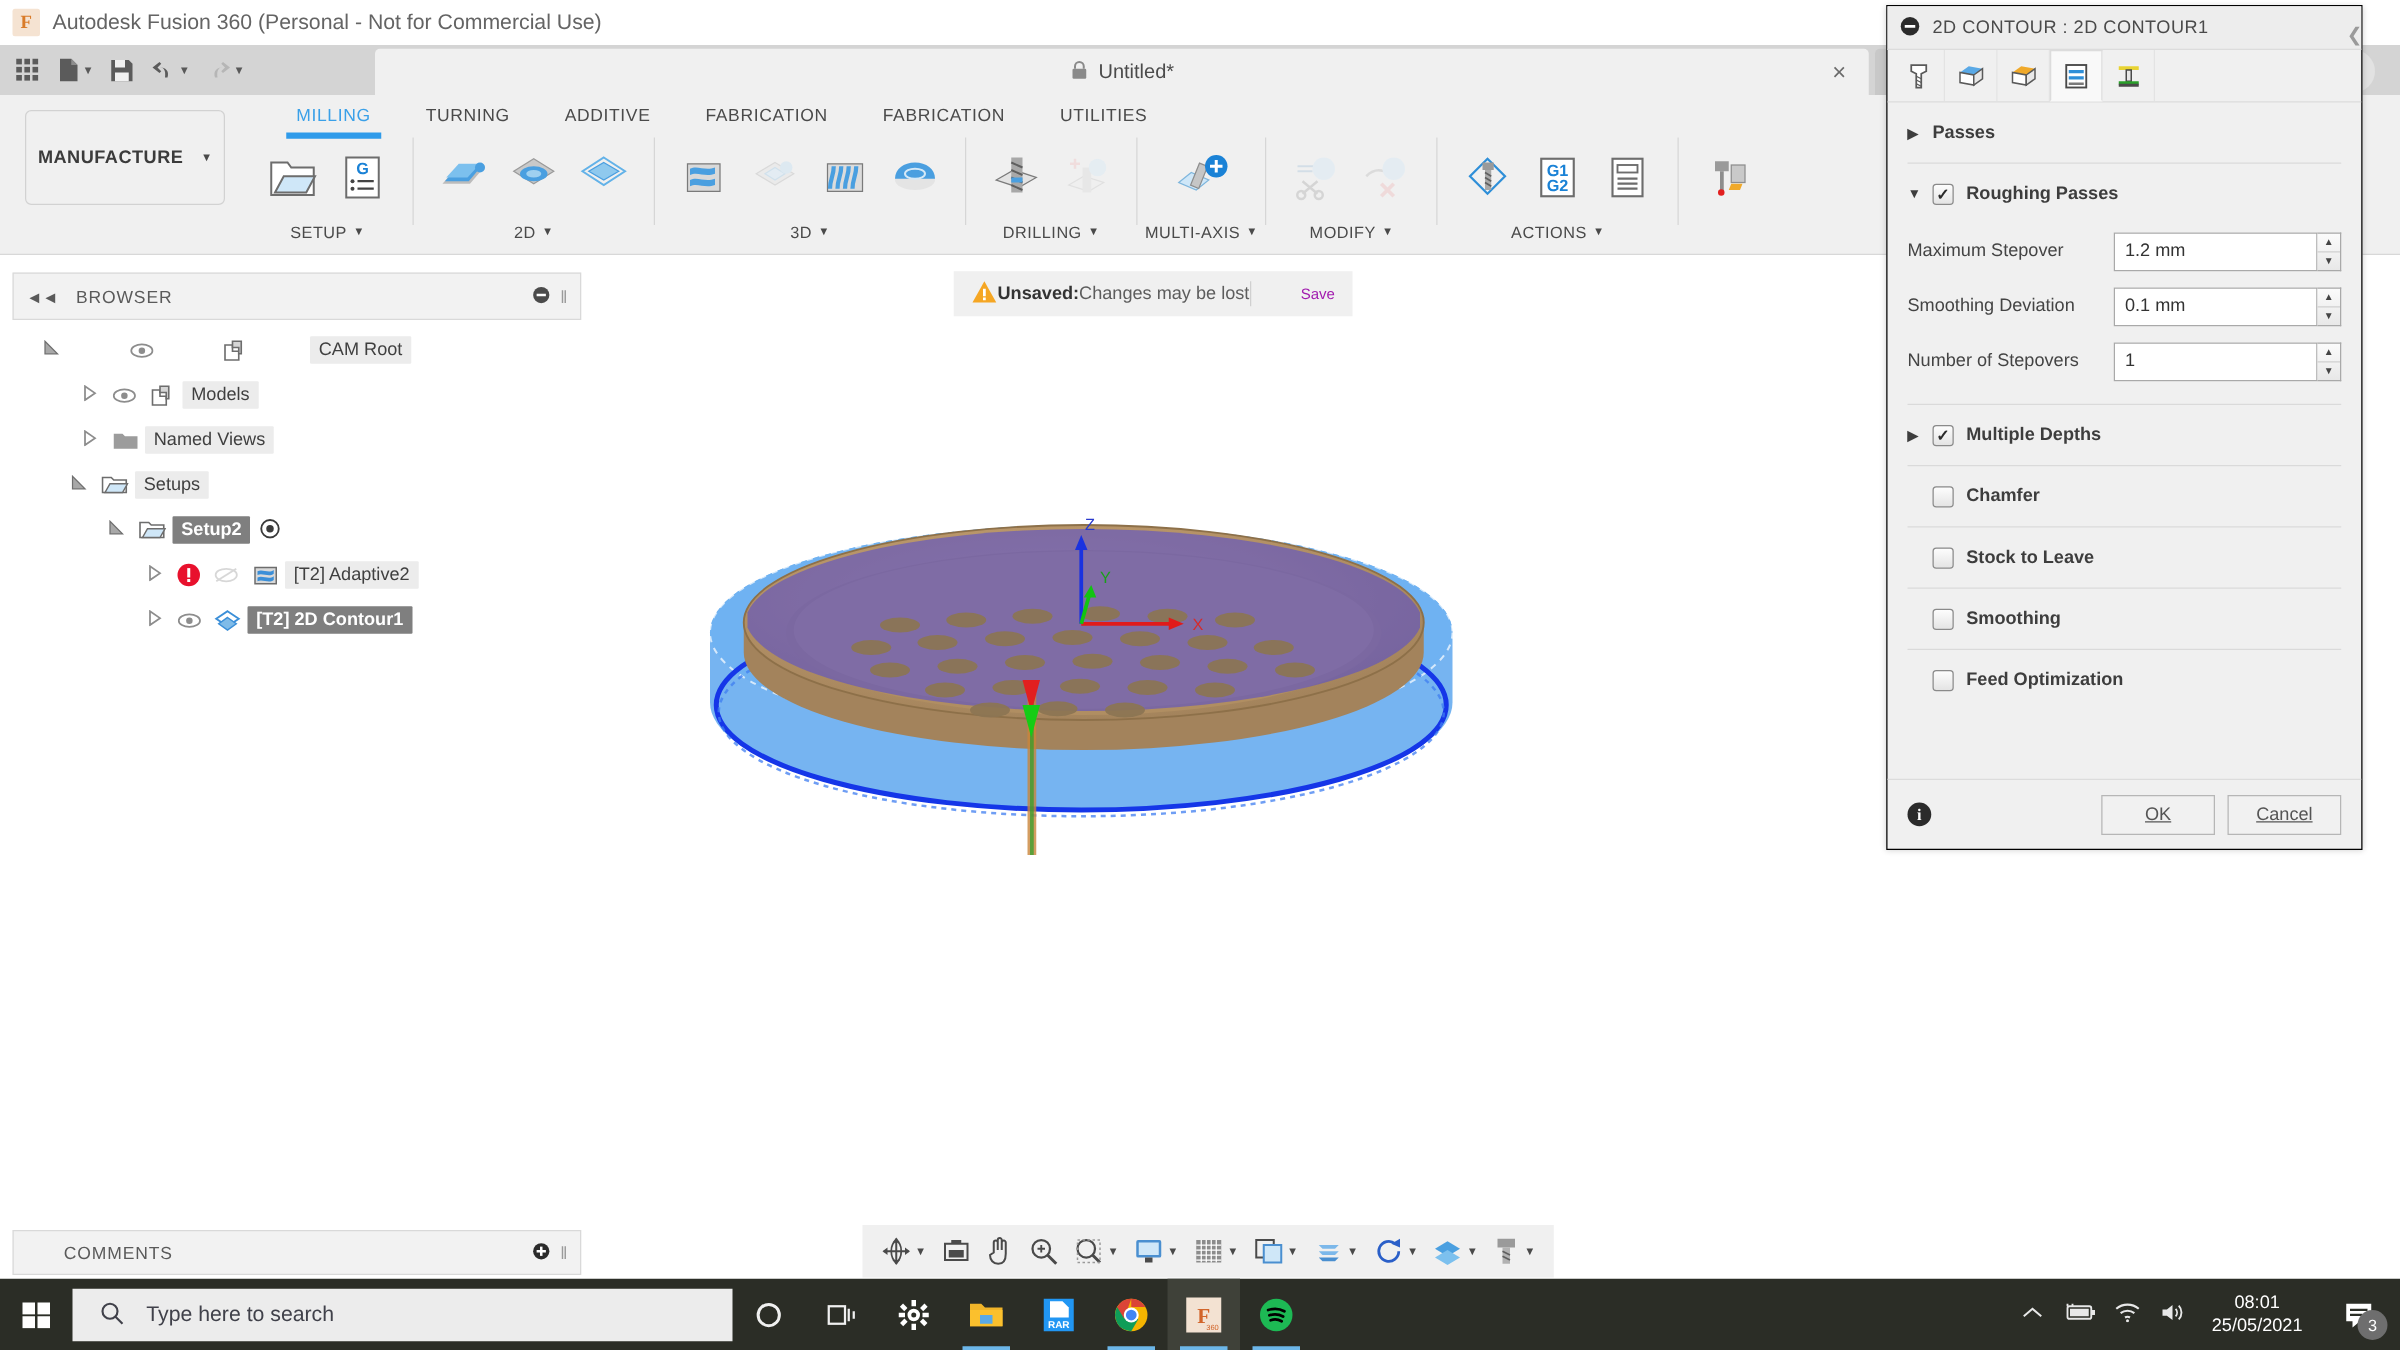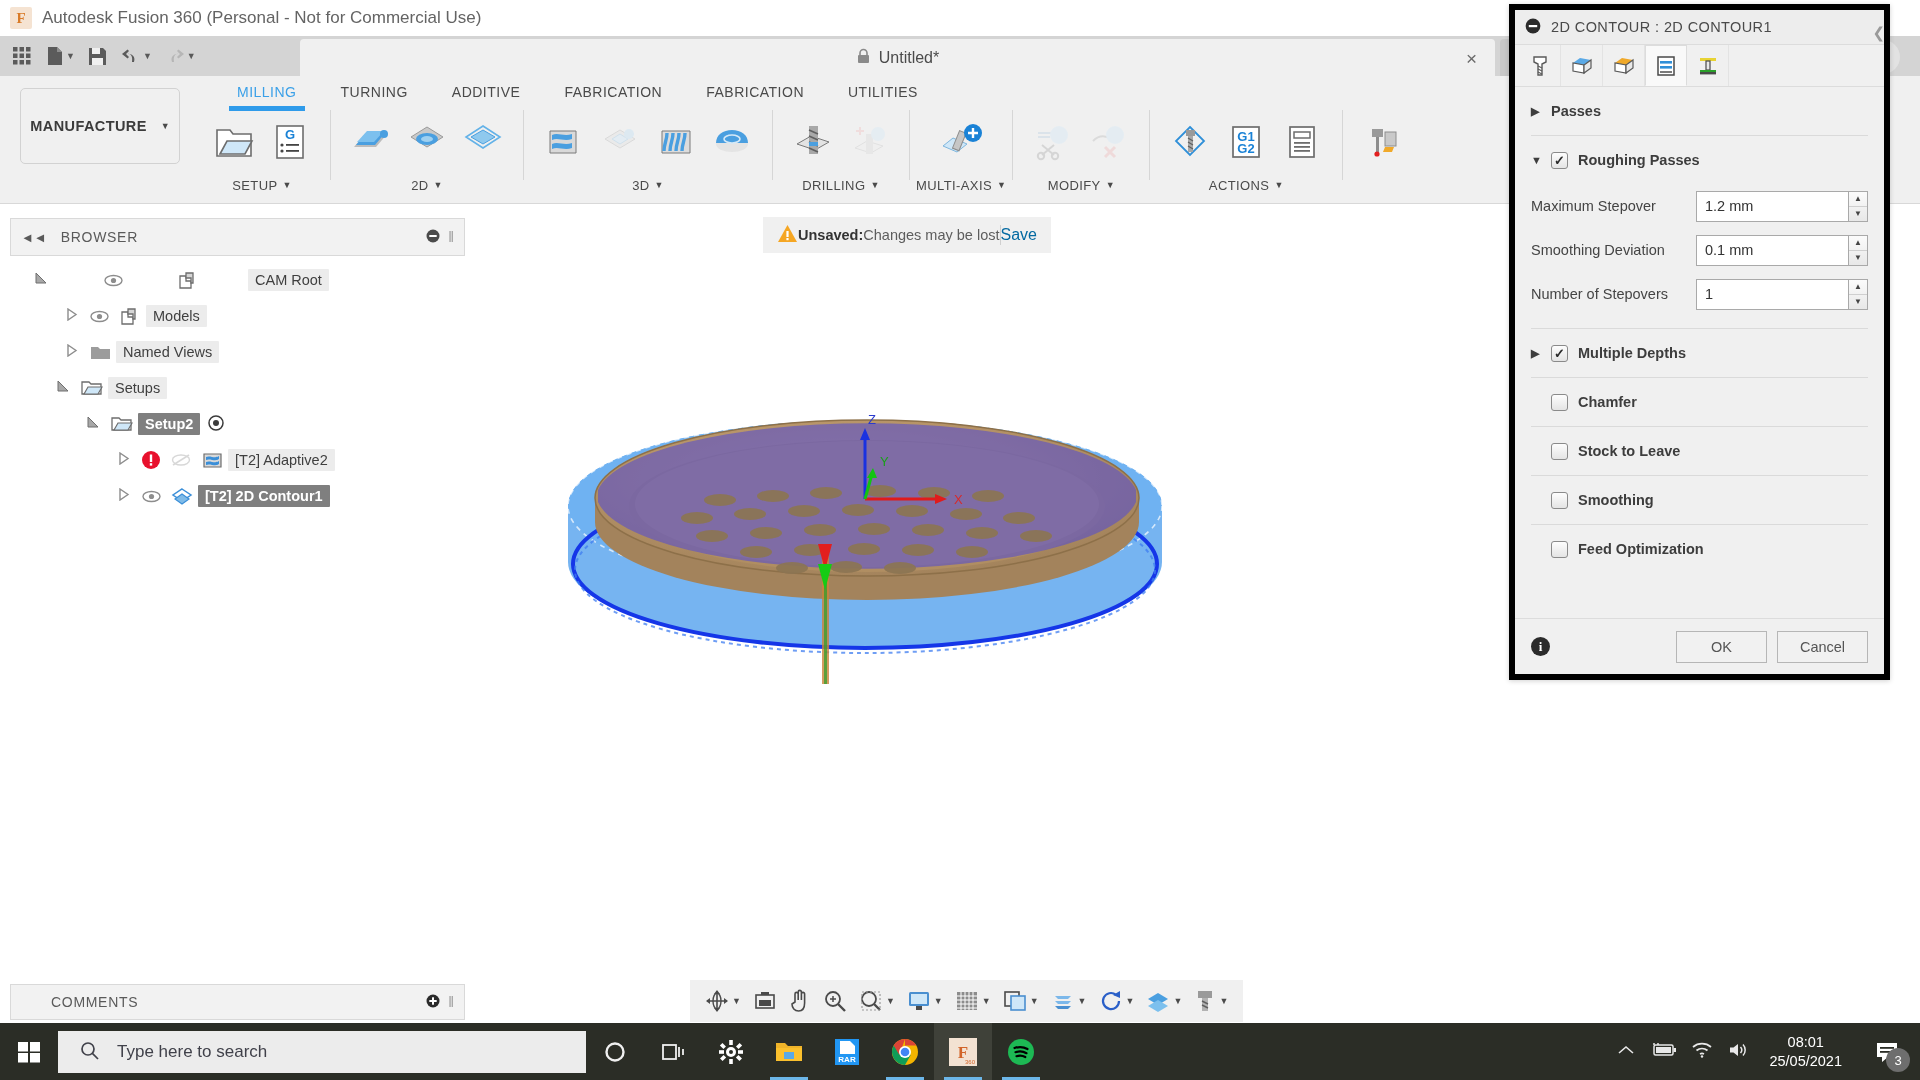--- a/index.html
+++ b/index.html
@@ -114,21 +114,21 @@
   .tlabel.sel { background: #7f7f7f; color: #ffffff; font-weight: bold; }
 
   
   #unsaved {
     position: absolute; left: 763px; top: 217px; height: 36px;
     background: #f0f0f0; display: flex; align-items: center; padding: 0 14px; gap: 0;
   }
   #unsaved b { font-size: 14.5px; color: #333; }
   #unsaved .msg { font-size: 14.5px; color: #5d5d5d; }
   #unsaved .vsep { width: 1px; height: 20px; background: #d0d0d0; }
-  #unsaved .save { font-size: 16px; color: #0369a1; }
+  #unsaved .save { font-size: 12px; color: #a21caf; margin-left: 40px; }
 
   
   #viewport { position: absolute; left: 0; top: 204px; width: 1920px; height: 770px; background: #ffffff; }
   #model { position: absolute; left: 560px; top: 190px; width: 610px; height: 300px; }
 
   
   #comments {
     position: absolute; left: 10px; top: 984px; width: 455px; height: 36px;
     background: #f2f2f2; border: 1px solid #d9d9d9;
     display: flex; align-items: center; padding: 0 10px;
@@ -164,21 +164,21 @@
   #clock { text-align: center; line-height: 1.25; font-size: 14.5px; color: #fff; padding: 0 6px; }
   #notif { position: relative; width: 50px; height: 57px; display: flex; align-items: center; justify-content: center; }
   #notif-count {
     position: absolute; right: 2px; bottom: 8px; width: 24px; height: 24px; border-radius: 12px;
     background: #6e6e6e; color: #fff; font-size: 13px; display: flex; align-items: center; justify-content: center;
   }
 
   
   #dialog {
     position: absolute; left: 1509px; top: 4px; width: 381px; height: 676px;
-    background: #f0f0f0; border: 6px solid #000000;
+    background: #f0f0f0; border: 1px solid #000000;
     box-shadow: 0 1px 5px rgba(0,0,0,.18); z-index: 50;
   }
   #dlg-header {
     height: 35px; background: #ededed; border-bottom: 1px solid #dcdcdc;
     display: flex; align-items: center; padding: 0 10px; gap: 10px;
   }
   #dlg-title { font-size: 14.5px; letter-spacing: .4px; color: #4a4a4a; }
   #dlg-tabs { height: 42px; display: flex; align-items: stretch; border-bottom: 1px solid #dcdcdc; padding-left: 4px; }
   .dtab {
     width: 42px; display: flex; align-items: center; justify-content: center;
@@ -216,21 +216,21 @@
     position: absolute; left: 0; right: 0; bottom: 0; height: 56px;
     border-top: 1px solid #dcdcdc; display: flex; align-items: center; padding: 0 16px;
   }
   #dlg-info {
     width: 19px; height: 19px; border-radius: 10px; background: #2b2b2b; color: #fff;
     font-size: 13px; font-weight: bold; display: flex; align-items: center; justify-content: center;
     font-family: "Liberation Serif", serif;
   }
   .dbtn {
     width: 91px; height: 32px; border: 1px solid #b6b6b6; background: #f1f1f1;
-    display: flex; align-items: center; justify-content: center; font-size: 14.5px; color: #555;
+    display: flex; align-items: center; justify-content: center; font-size: 14.5px; color: #555; text-decoration: underline;
   }
   #dlg-buttons { margin-left: auto; display: flex; gap: 10px; }
   #dlg-collapse { position: absolute; right: -1px; top: 14px; font-size: 15px; color: #9a9a9a; }
 </style>
 </head>
 <body>
 
 <div id="titlebar">
   <div id="fusion-logo">F</div>
   <div id="title-text">Autodesk Fusion 360 (Personal - Not for Commercial Use)</div>

